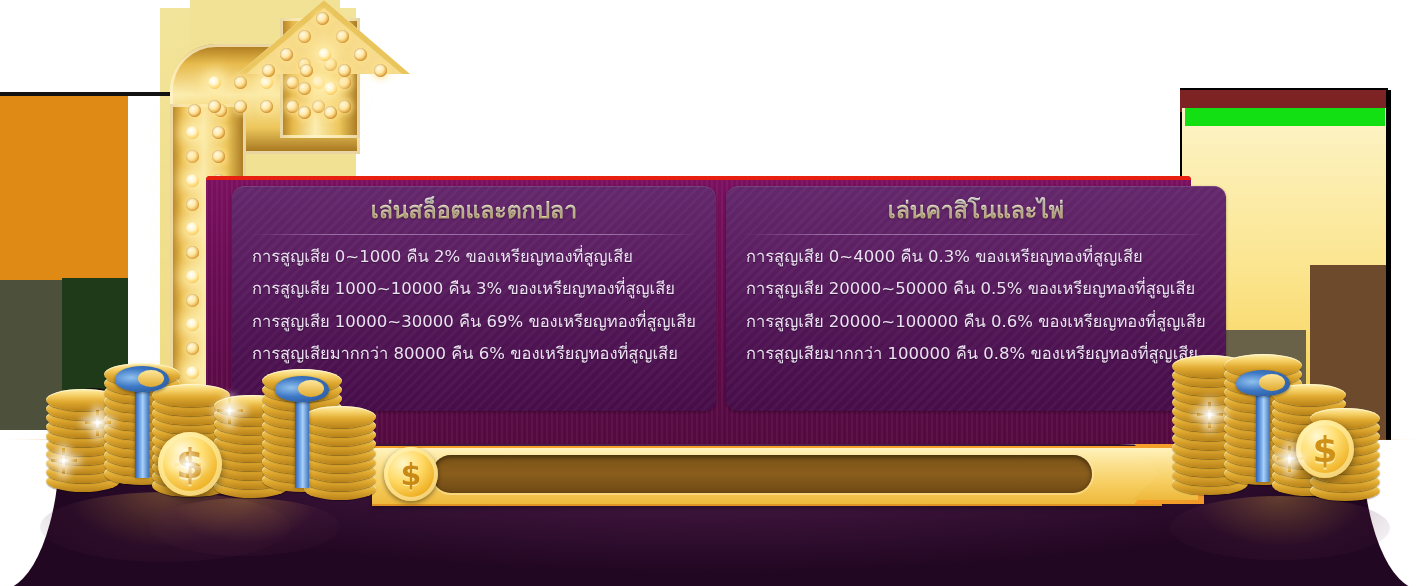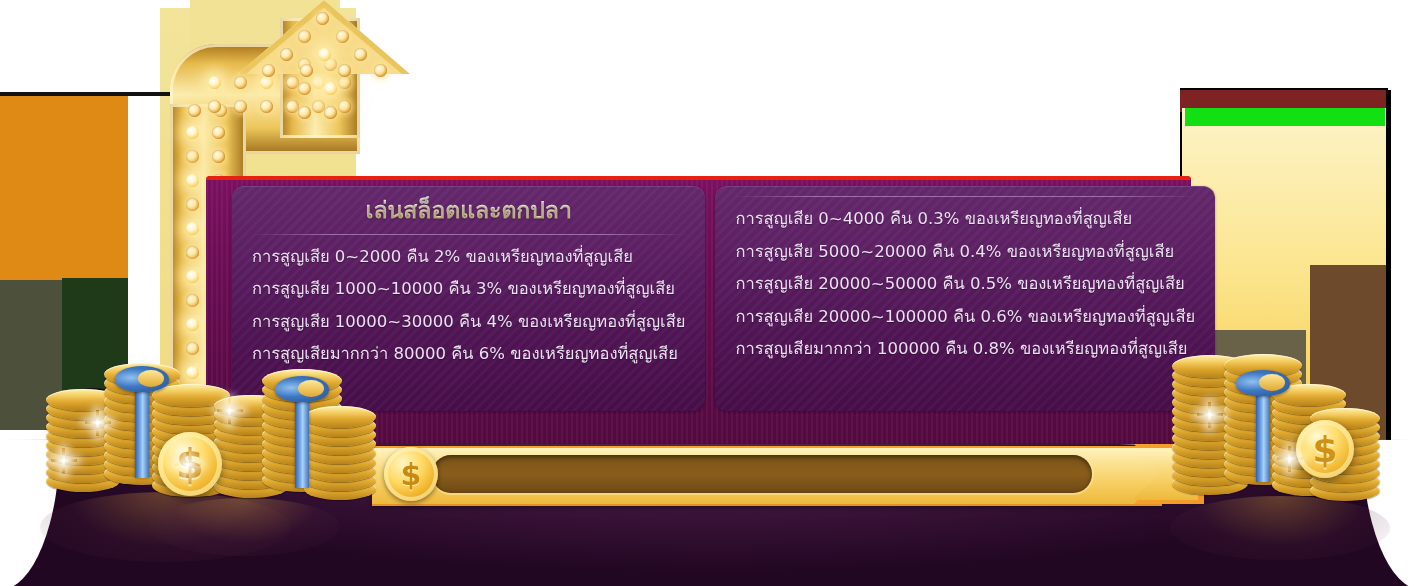--- a/index.html
+++ b/index.html
@@ -401,32 +401,32 @@
 
 
   <div class="purple-frame"></div>
 
   <div class="panels">
 
     <div class="panel">
       <div class="panel-title">เล่นสล็อตและตกปลา</div>
       <div class="panel-divider"></div>
       <div class="rows">
-        <div class="row">การสูญเสีย 0~2000 คืน 2% ของเหรียญทองที่สูญเสีย</div>
+        <div class="row">การสูญเสีย 0~1000 คืน 2% ของเหรียญทองที่สูญเสีย</div>
         <div class="row">การสูญเสีย 1000~10000 คืน 3% ของเหรียญทองที่สูญเสีย</div>
-        <div class="row">การสูญเสีย 10000~30000 คืน 4% ของเหรียญทองที่สูญเสีย</div>
+        <div class="row">การสูญเสีย 10000~30000 คืน 69% ของเหรียญทองที่สูญเสีย</div>
         <div class="row">การสูญเสียมากกว่า 80000 คืน 6% ของเหรียญทองที่สูญเสีย</div>
       </div>
     </div>
 
     <div class="panel">
+      <div class="panel-title">เล่นคาสิโนและไพ่</div>
       <div class="panel-divider"></div>
       <div class="rows">
         <div class="row">การสูญเสีย 0~4000 คืน 0.3% ของเหรียญทองที่สูญเสีย</div>
-        <div class="row">การสูญเสีย 5000~20000 คืน 0.4% ของเหรียญทองที่สูญเสีย</div>
         <div class="row">การสูญเสีย 20000~50000 คืน 0.5% ของเหรียญทองที่สูญเสีย</div>
         <div class="row">การสูญเสีย 20000~100000 คืน 0.6% ของเหรียญทองที่สูญเสีย</div>
         <div class="row">การสูญเสียมากกว่า 100000 คืน 0.8% ของเหรียญทองที่สูญเสีย</div>
       </div>
     </div>
 
   </div>
 
   <div class="ribbon">
     <div class="ribbon-body"></div>

